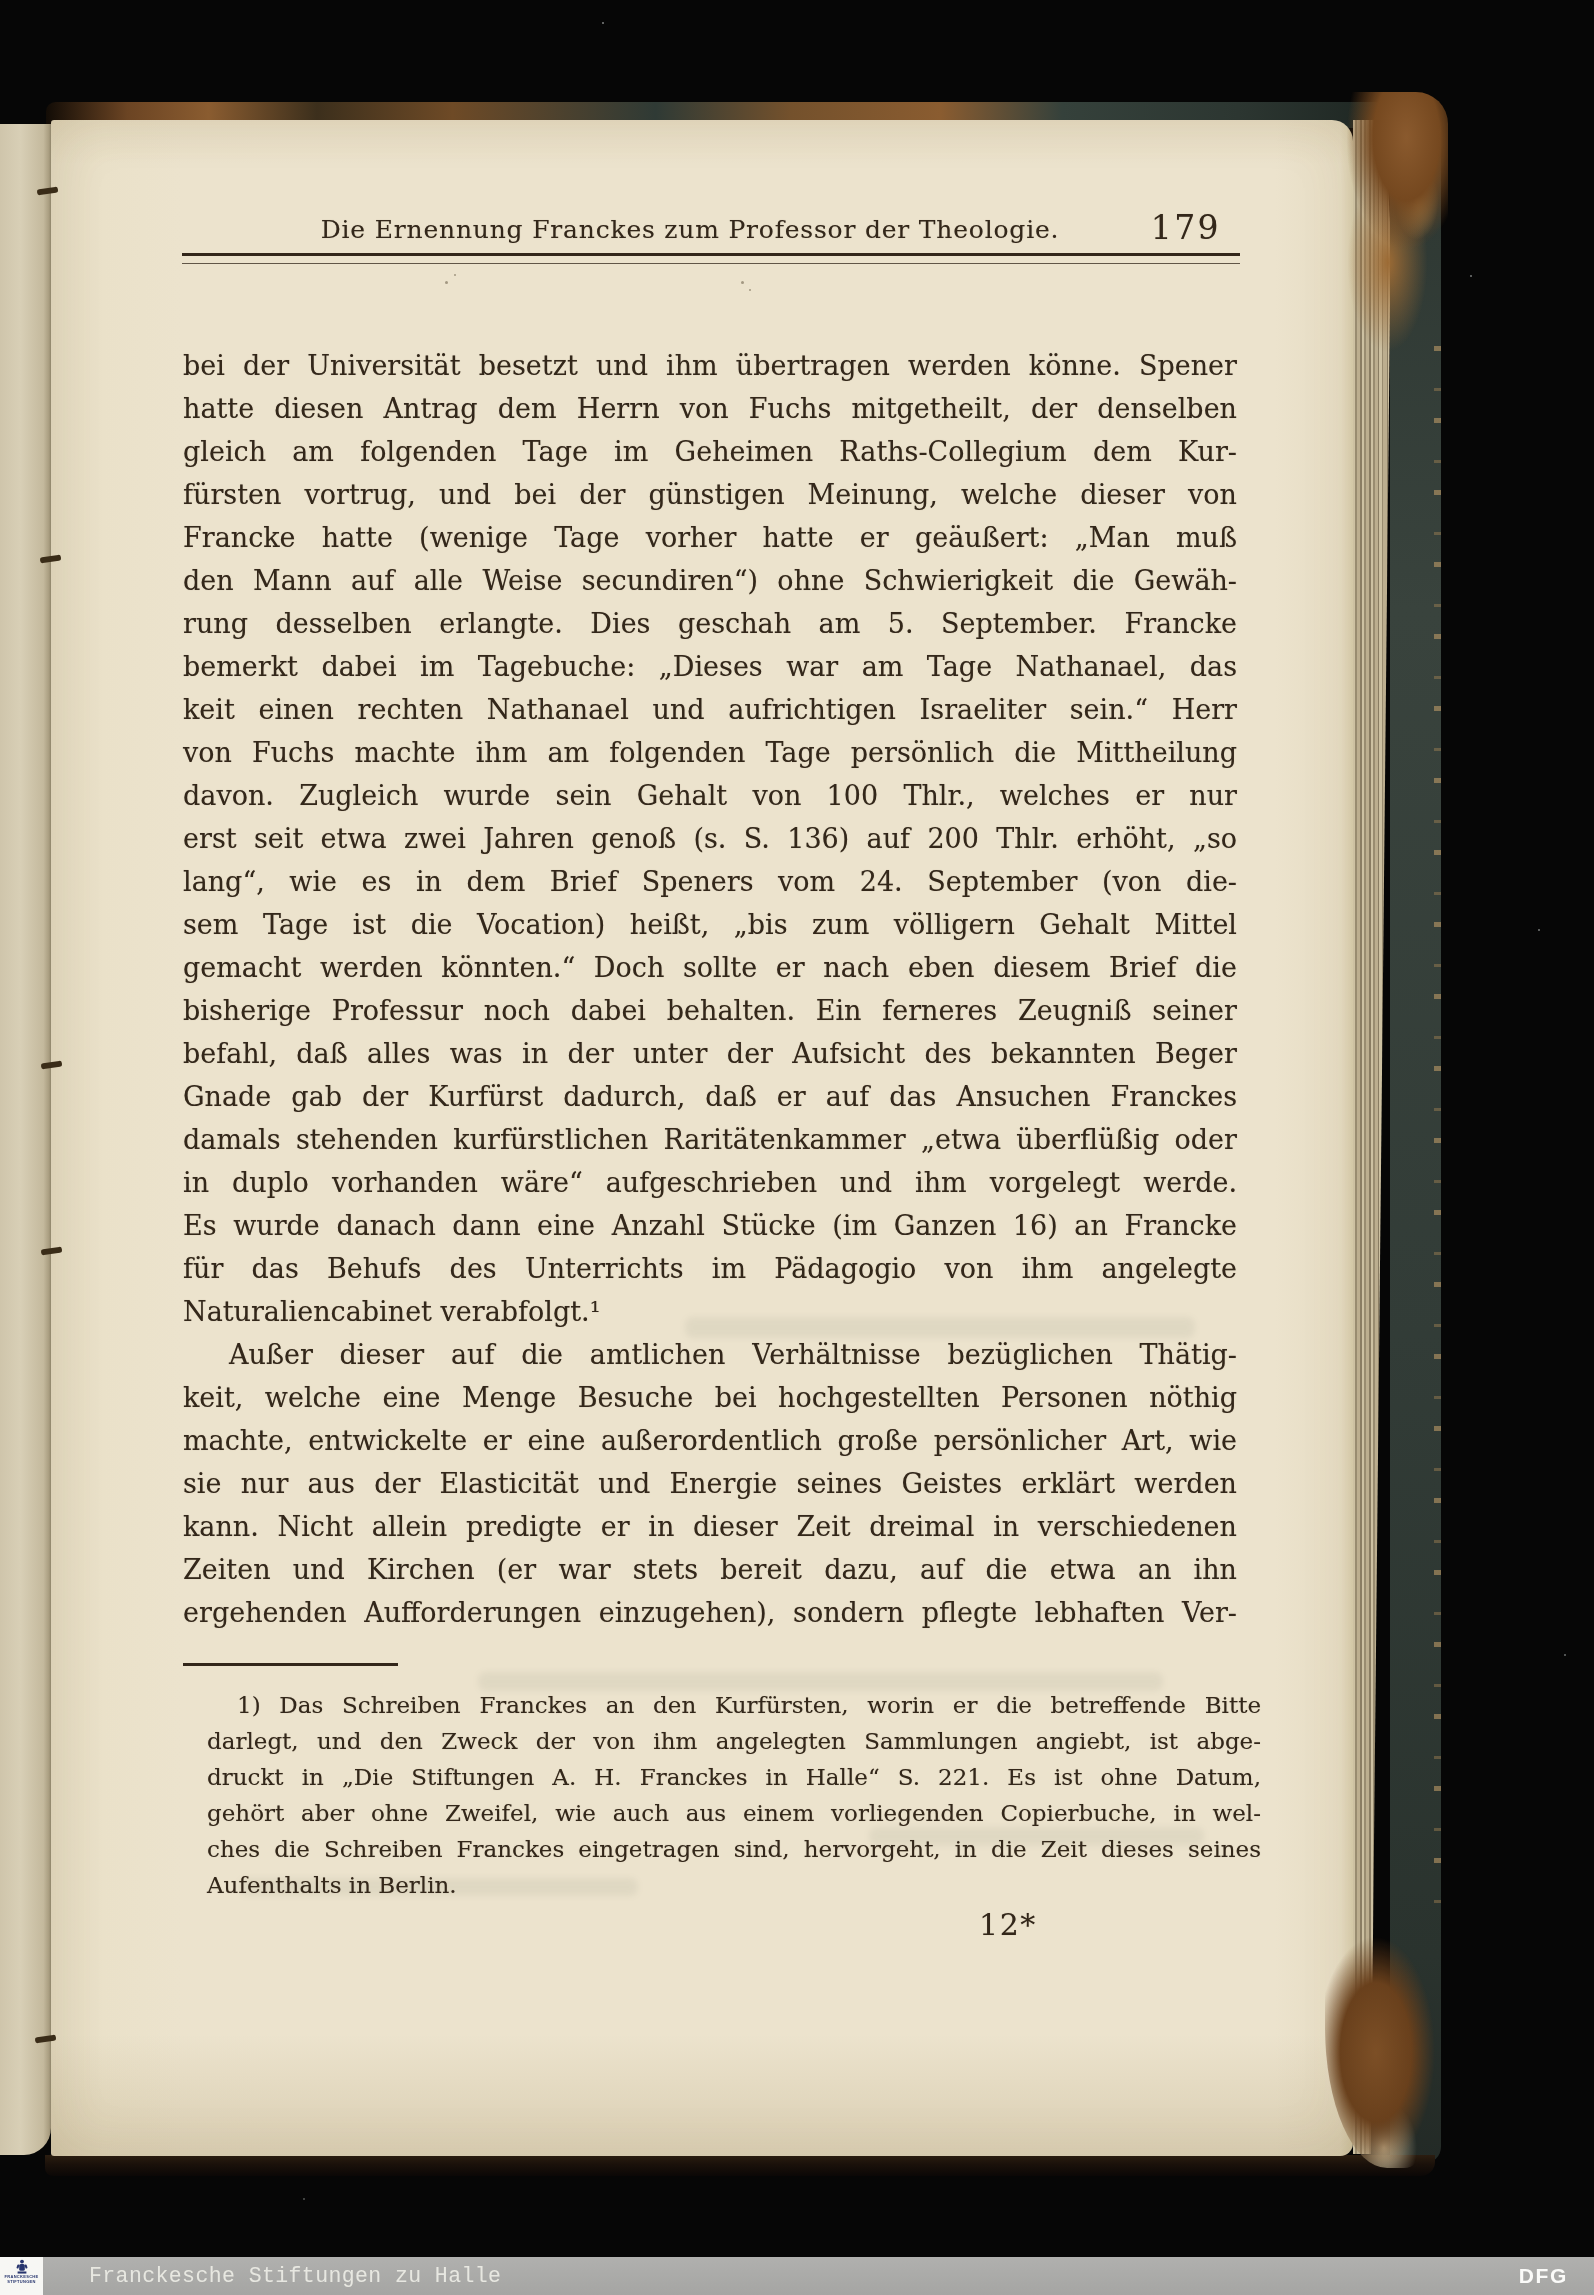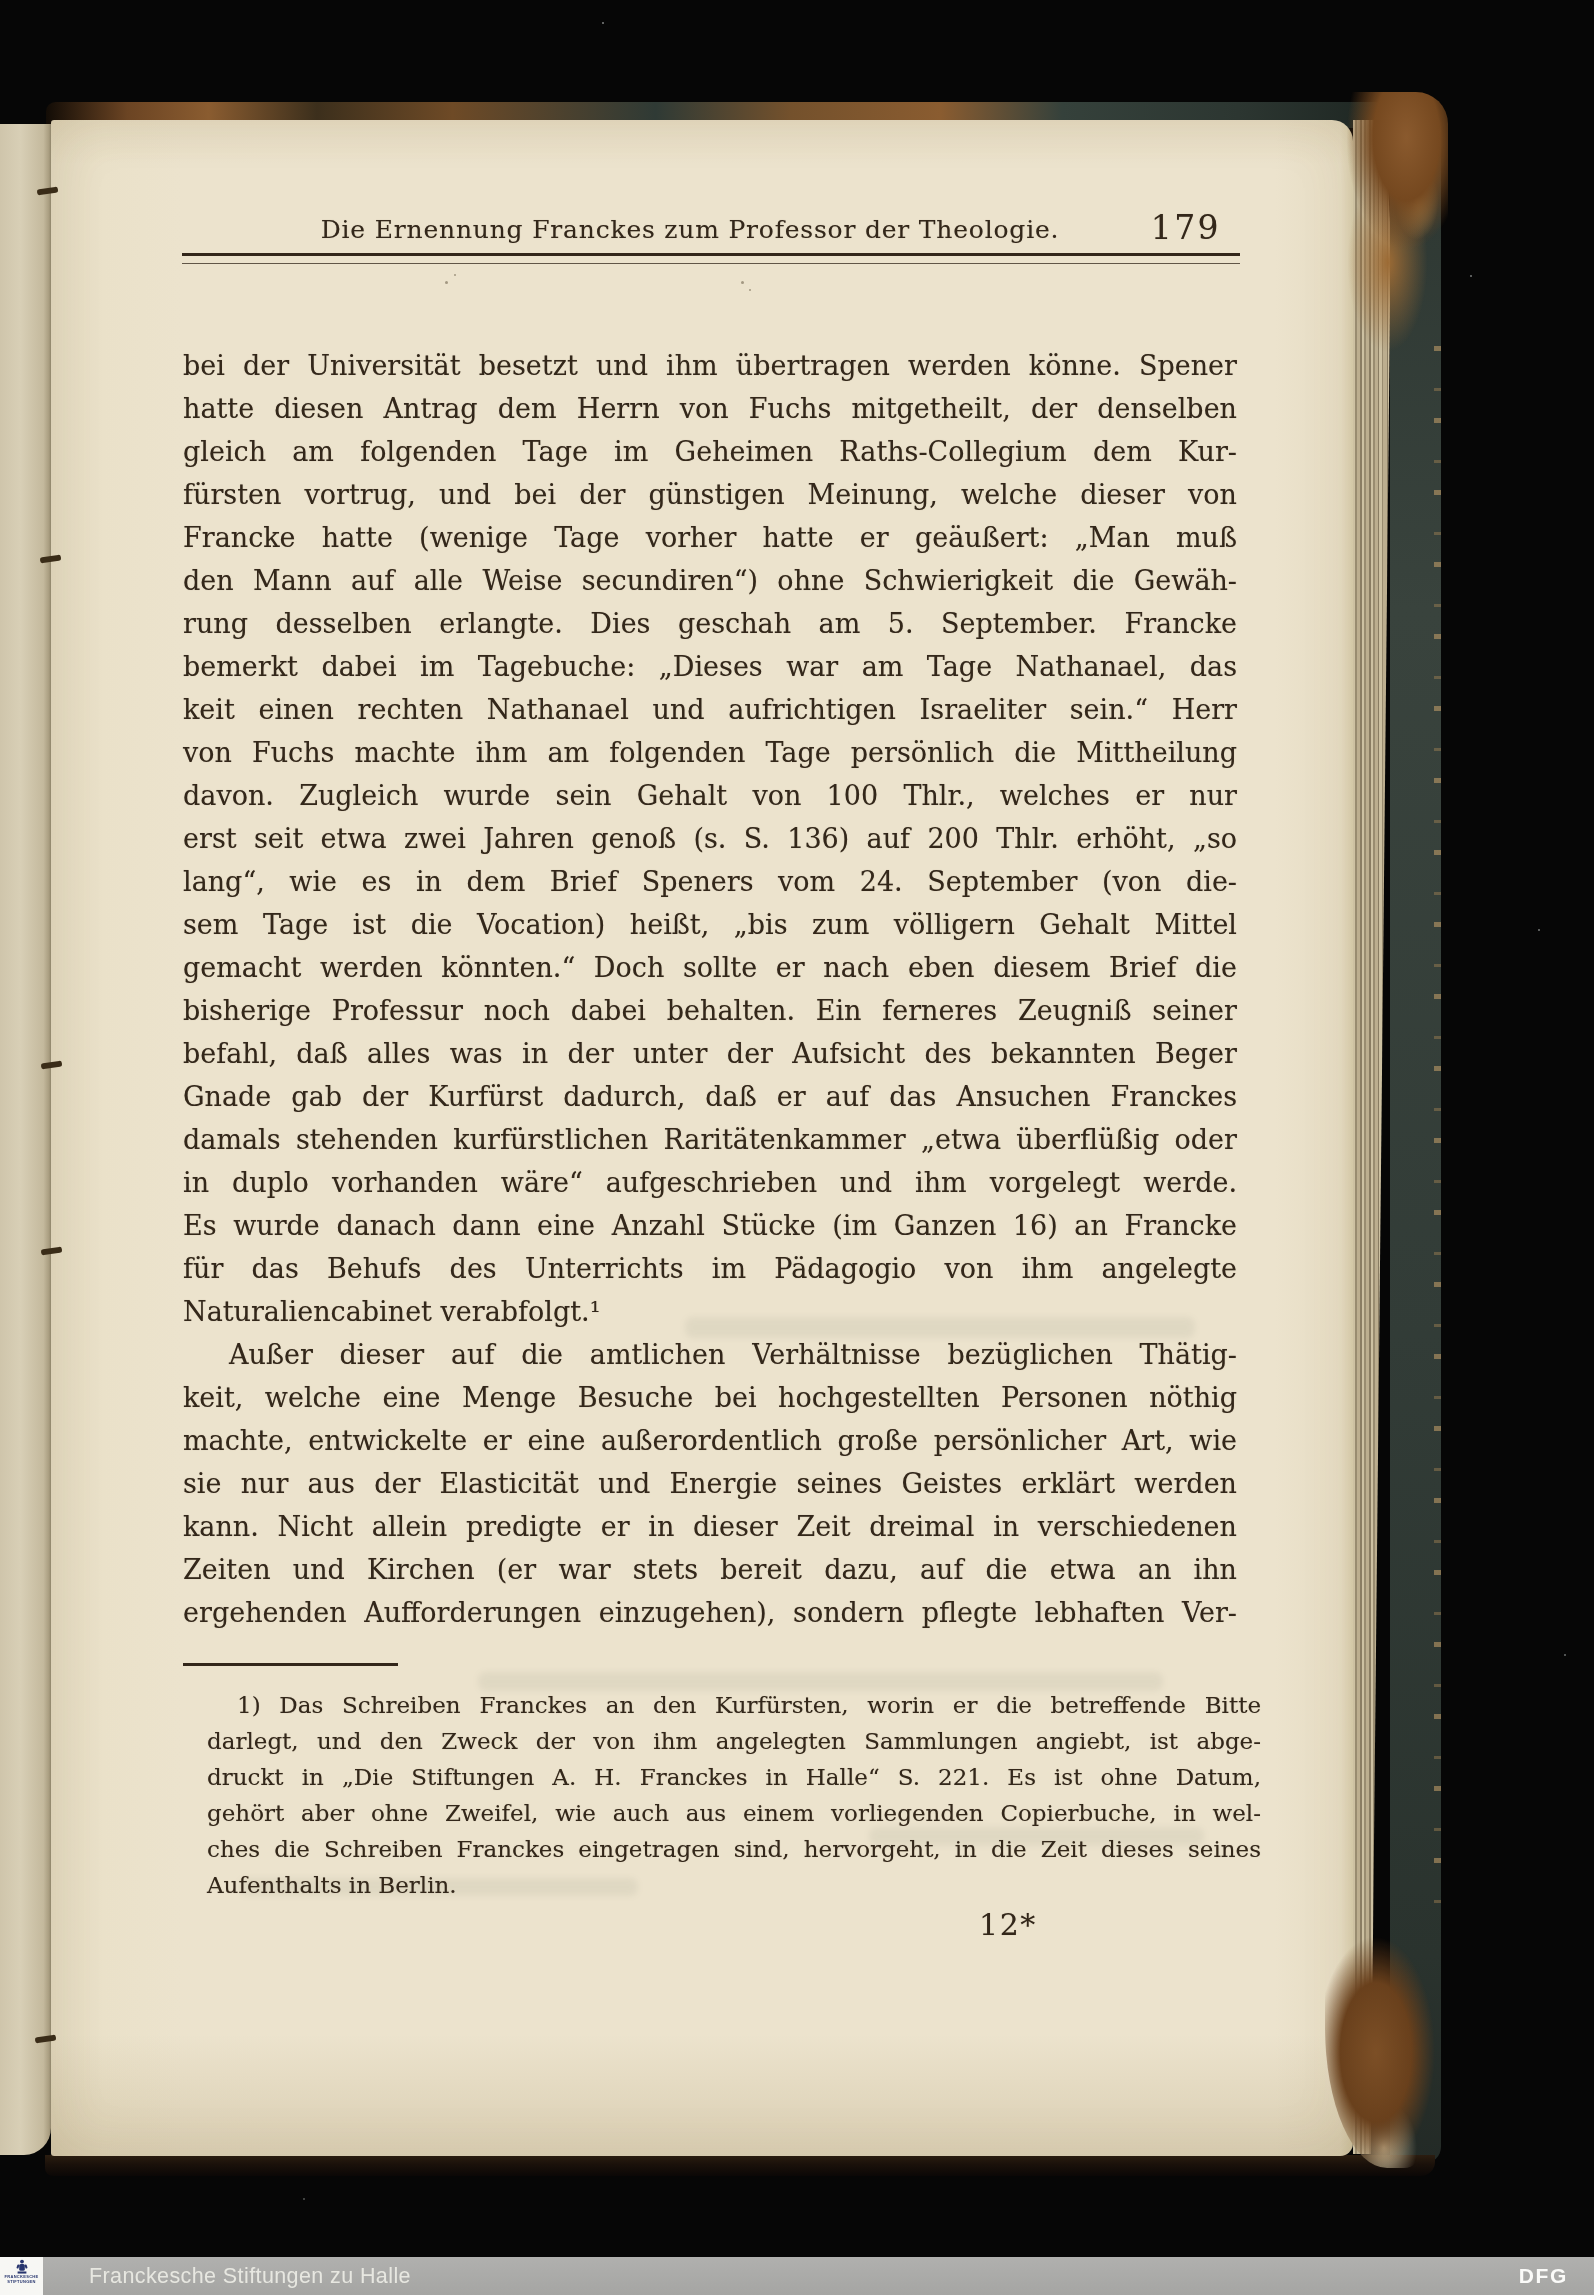--- a/index.html
+++ b/index.html
@@ -117,21 +117,21 @@
     background:#f7f7f4;display:flex;flex-direction:column;align-items:center;
     justify-content:flex-start;padding-top:2.4px;box-sizing:border-box;
   }
   .logocap{
     font-family:"Liberation Sans",sans-serif;font-size:4px;line-height:4.8px;
     color:#27356e;letter-spacing:0.3px;font-weight:bold;text-align:center;
   }
   .inst{
     position:absolute;left:89px;top:2257px;height:38px;line-height:38px;z-index:11;
     font-size:21.5px;color:#ededе6;color:#ededE6;opacity:.92;letter-spacing:0.4px;
-    font-family:Liberation Sans, sans-serif;
+    font-family:Liberation Mono, monospace;
   }
   .dfg{
     position:absolute;right:26px;top:2257px;height:38px;line-height:38px;z-index:11;
     font-family:"Liberation Sans",sans-serif;font-weight:800;font-size:21px;
     color:#fbfbf9;letter-spacing:1.6px;
   }
 </style>
 </head>
 <body>
 

